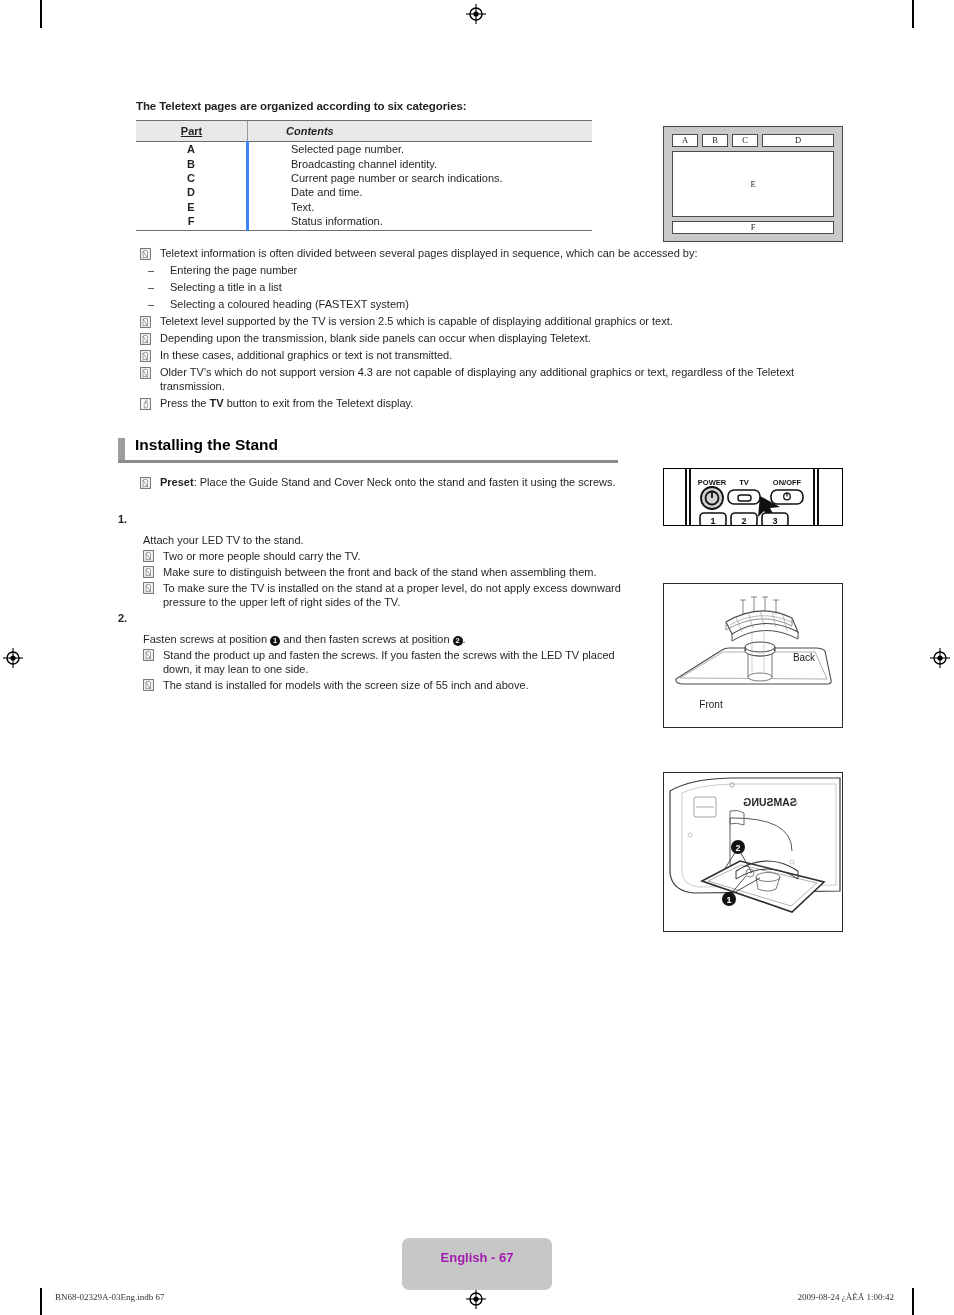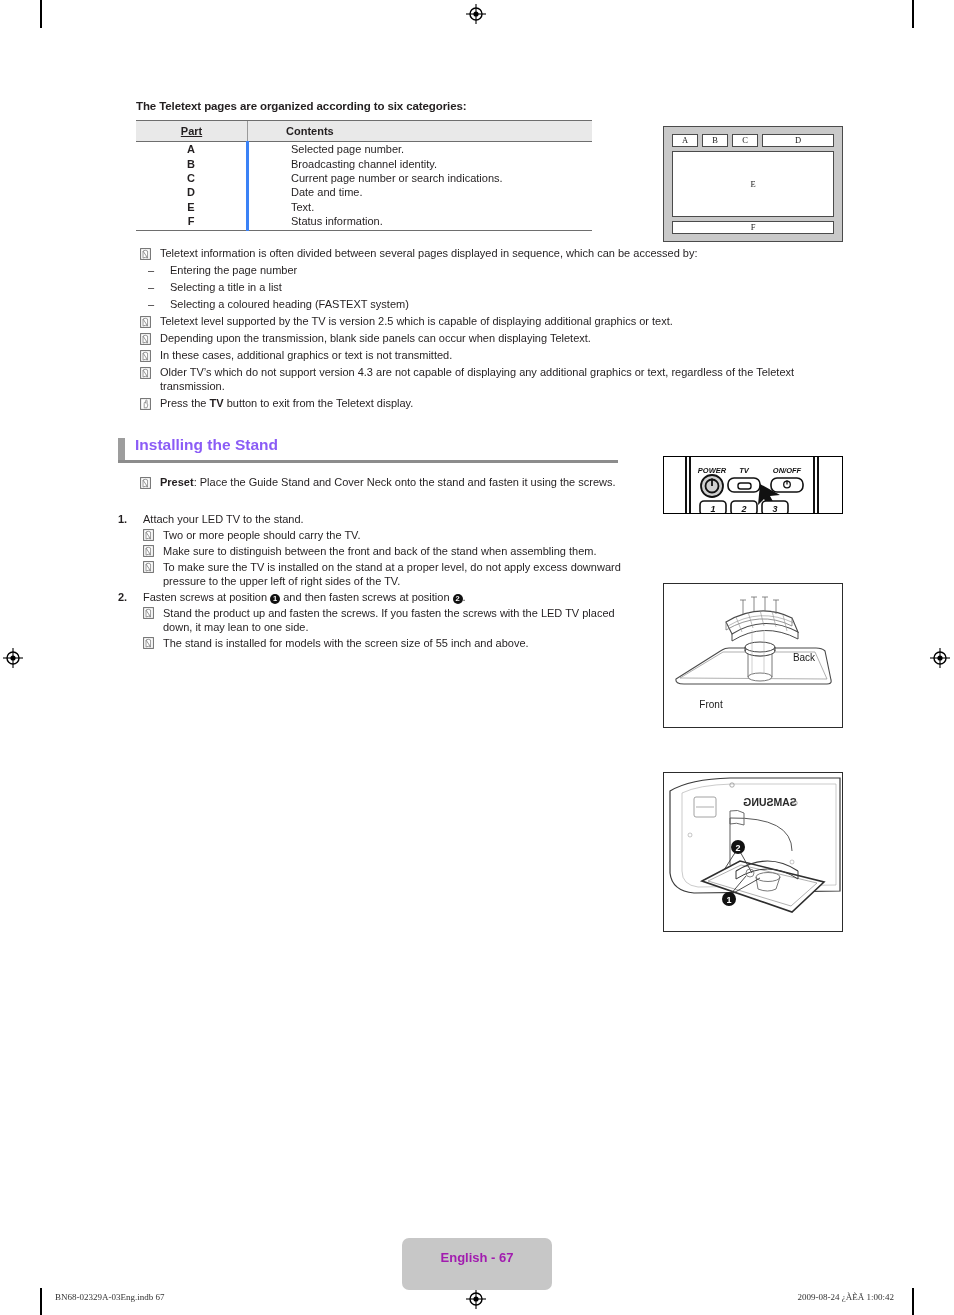--- a/index.html
+++ b/index.html
@@ -62,21 +62,21 @@
   .cat-table thead th {
     background: #e9e9e9;
     font-weight: bold;
     font-size: 11px;
     padding: 4px 0 4px 0;
     border-top: 1.2px solid #6e6e6e;
     border-bottom: 1.2px solid #6e6e6e;
   }
   .cat-table th.col-part { width: 110px; text-align: center; text-decoration: underline; }
   .cat-table th.col-contents { text-align: left; padding-left: 38px;
-      border-left: 1px solid #9a9a9a; }
+      border-left: 1px solid #9a9a9a; font-style: italic; }
   .cat-table td.part {
     width: 110px;
     text-align: center;
     font-weight: bold;
     padding: 1.2px 0;
   }
   .cat-table td.contents {
     padding: 1.2px 0 1.2px 42px;
     border-left: 3px solid #3b82f6;
   }
@@ -169,28 +169,27 @@
     flex: 0 0 22px;
     width: 22px;
     text-align: left;
   }
   .note-icon-svg { display: block; }
 
   
   .fig-remote {
     position: absolute;
     left: 545px;
-    top: 356px;
+    top: 368px;
     width: 180px;
     height: 58px;
     border: 1px solid #000;
     box-sizing: border-box;
     background: #fff;
     overflow: hidden;
-    font-style: italic;
   }
 
   
   .section-head {
     position: relative;
     margin-top: 26px;
     margin-left: 0;
     height: 30px;
   }
   .section-bar {
@@ -199,21 +198,21 @@
     width: 7px;
     height: 22px;
     background: #9d9d9d;
   }
   .section-title {
     position: absolute;
     left: 17px;
     top: 0;
     font-size: 15.5px;
     font-weight: bold;
-    color: #8b5cf6;
+    color: #000000;
   }
   .section-rule {
     position: absolute;
     left: 0;
     top: 24px;
     width: 500px;
     height: 2.5px;
     background: #8c8c8c;
   }
 
@@ -246,21 +245,21 @@
     display: flex;
     font-size: 11px;
     line-height: 14px;
     margin-bottom: 2px;
   }
   .step .num {
     flex: 0 0 25px;
     width: 25px;
     font-weight: bold;
   }
-  .step .stext { flex: 1 1 auto; }
+  .step .stext { flex: 1 1 auto; margin-top: 21px; }
   .substep {
     display: flex;
     margin-left: 25px;
     font-size: 11px;
     line-height: 14px;
     margin-bottom: 2px;
   }
   .substep .nicon {
     flex: 0 0 20px;
     width: 20px;

